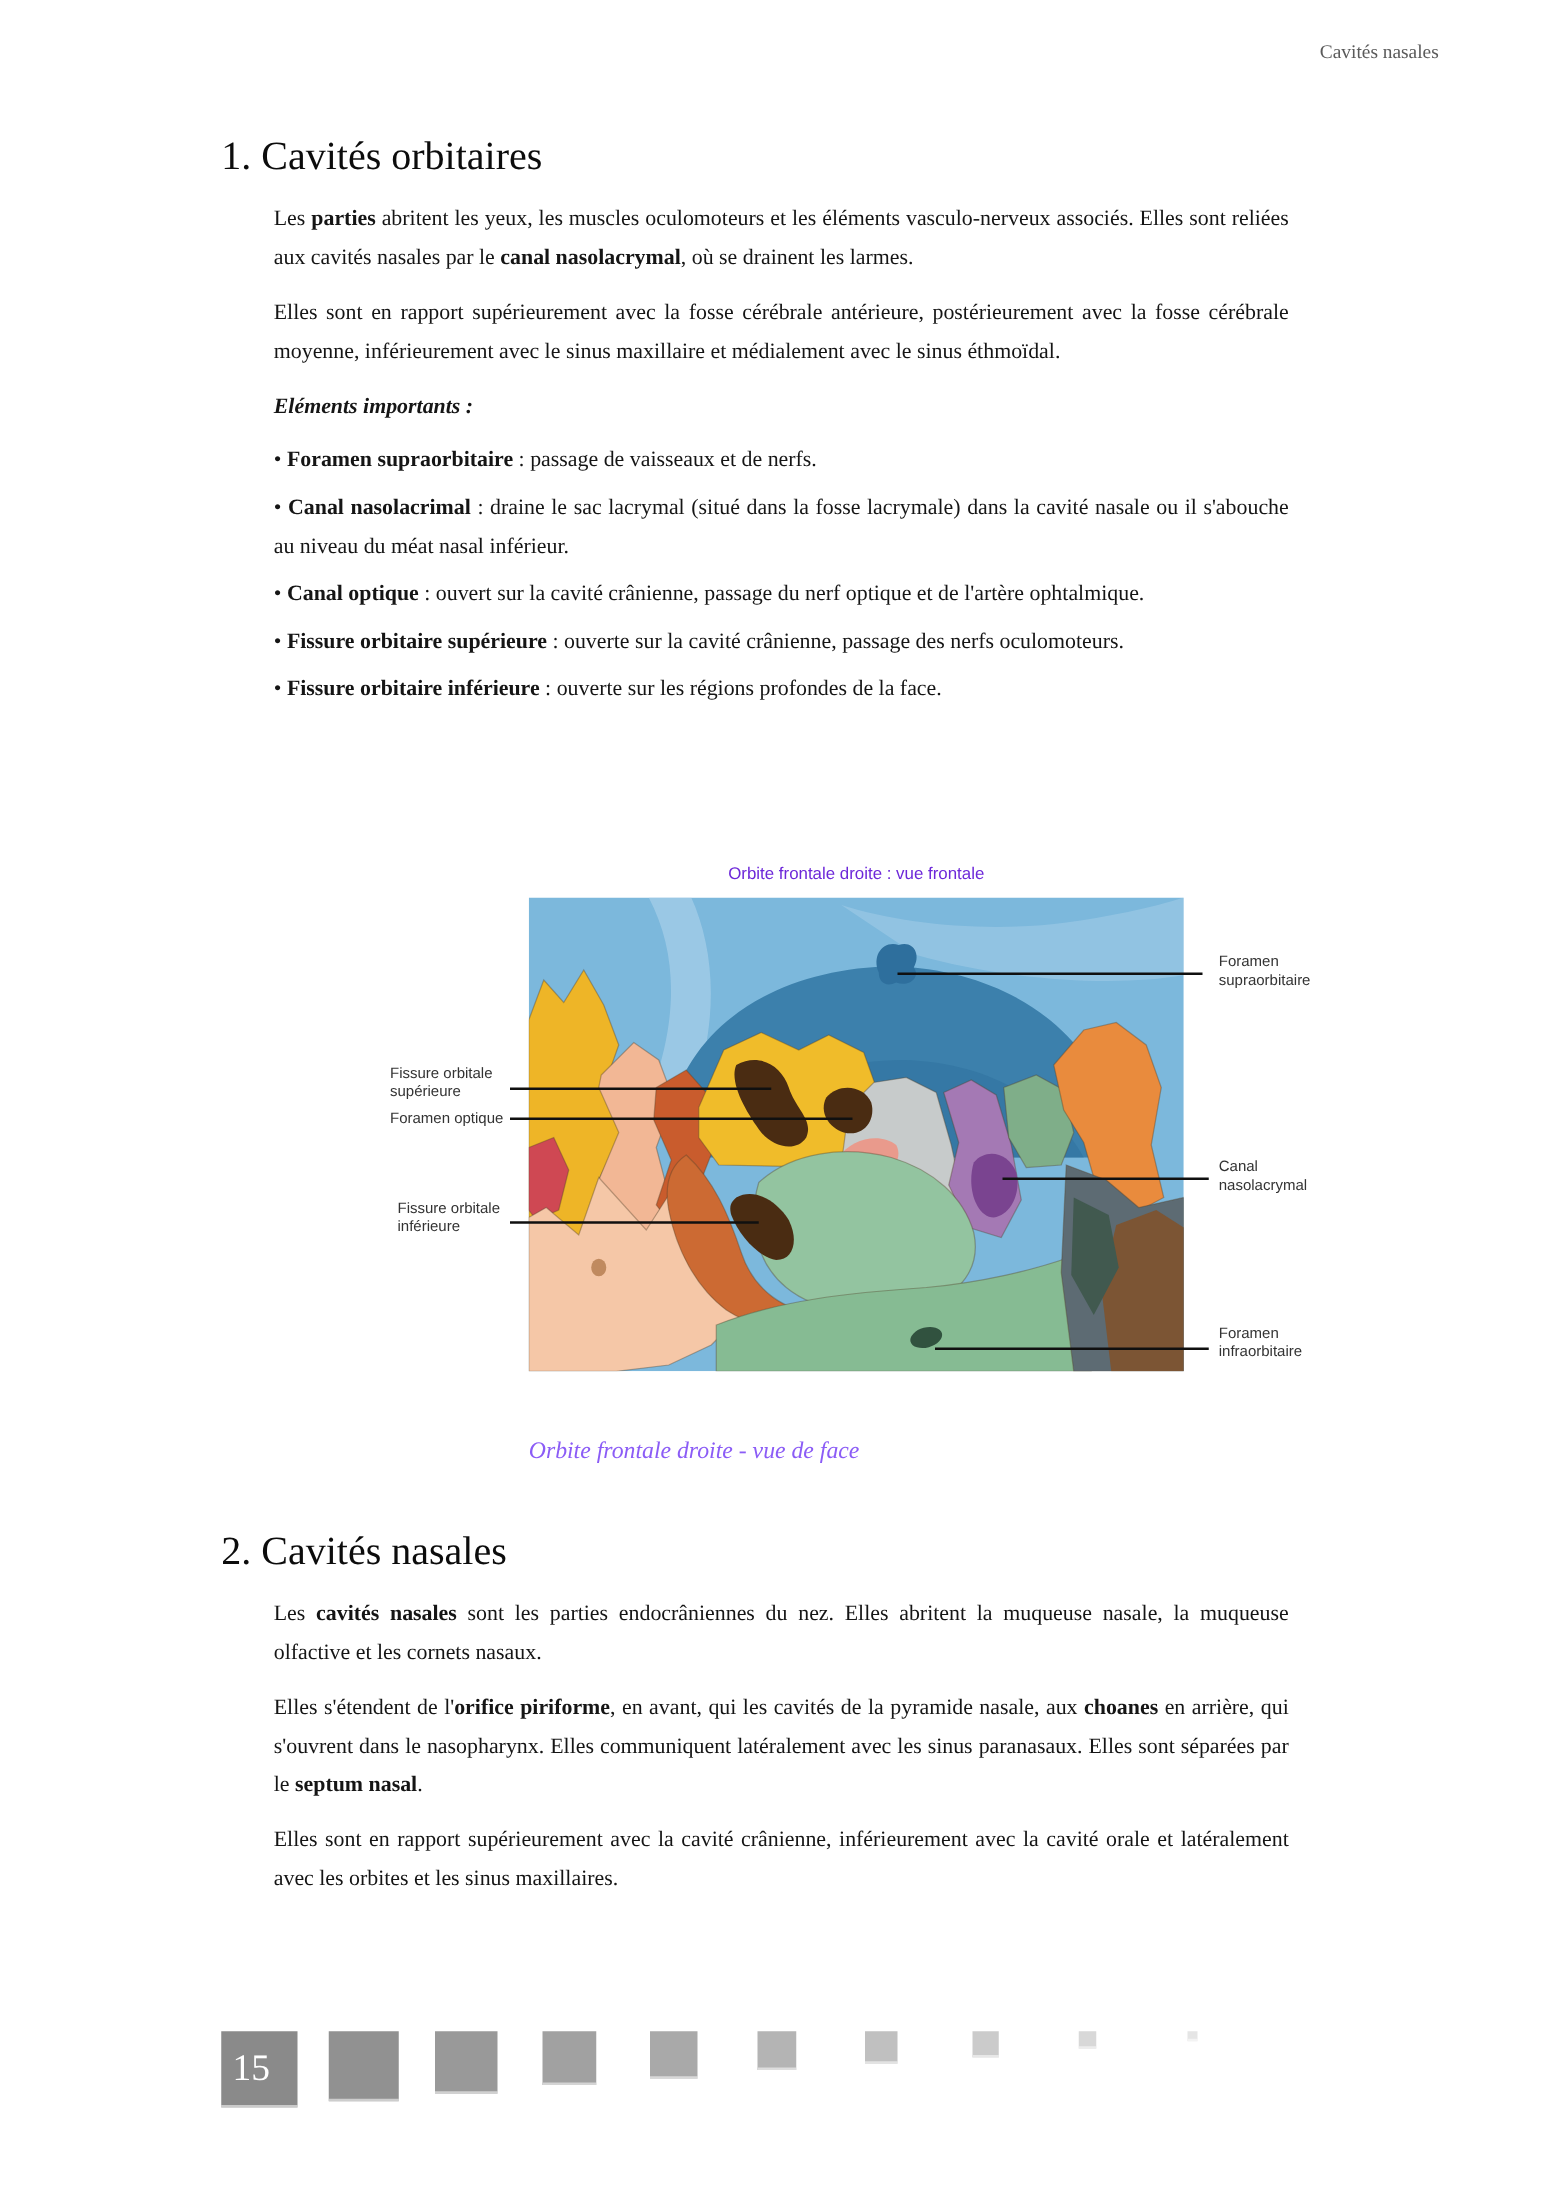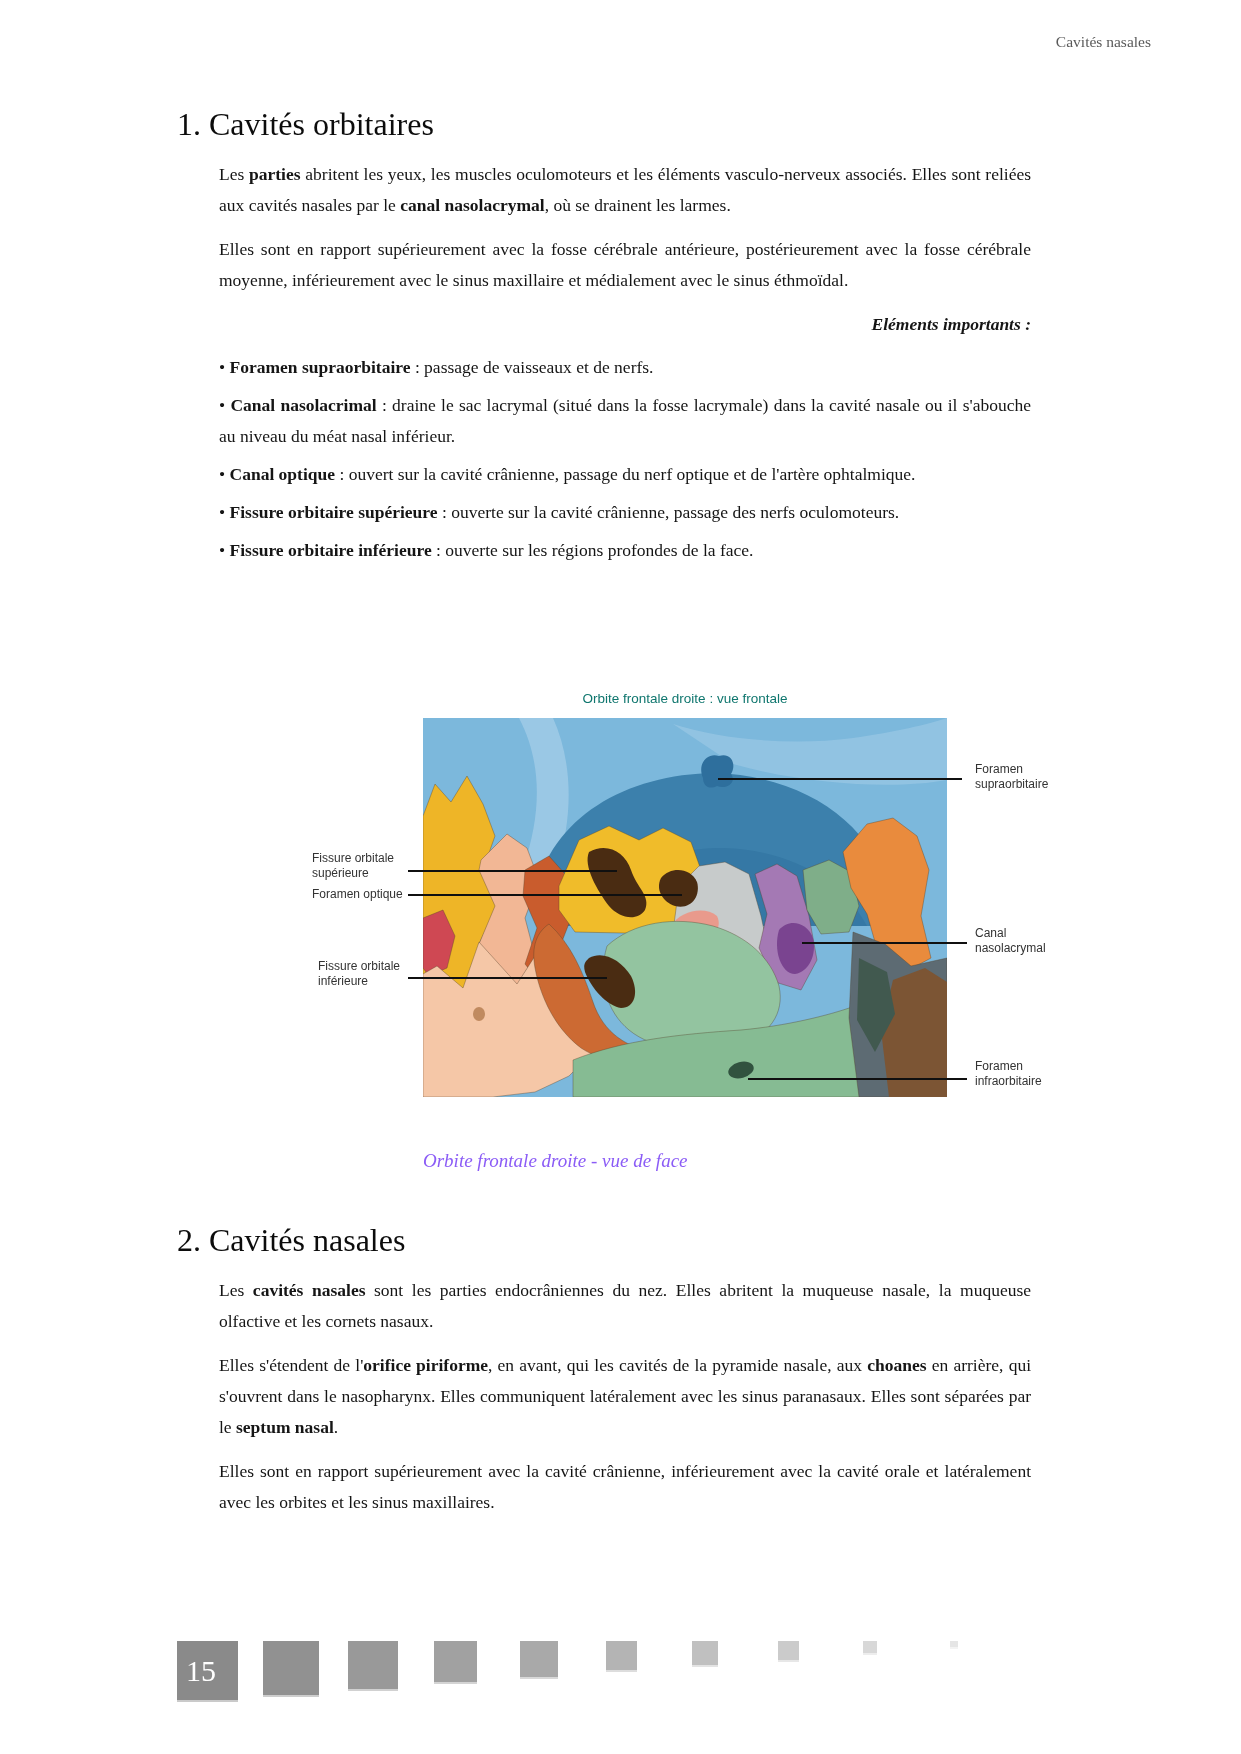--- a/index.html
+++ b/index.html
@@ -7,27 +7,27 @@
        font-family:"Liberation Serif",serif;color:#151515;}
 
   .running-header{position:absolute;top:33px;right:90px;font-size:15.5px;color:#5a5a5a;}
 
   .content{position:absolute;left:177px;width:854px;}
   #section1{top:106px;}
   #section2{top:1222px;}
 
   h1{margin:0 0 17px 0;font-size:32px;line-height:36px;font-weight:normal;color:#0c0c0c;}
   .content p{margin:0 0 13px 42px;font-size:17.5px;line-height:31px;text-align:justify;}
-  .content p.elements{font-weight:bold;font-style:italic;text-align:right;margin-bottom:12px;}
+  .content p.elements{font-weight:bold;font-style:italic;text-align:left;margin-bottom:12px;}
   .content p.bullet{margin-bottom:7px;}
   .content b{font-weight:bold;}
 
   
   .figure-title{position:absolute;left:423px;top:691px;width:524px;text-align:center;
-    font-family:"Liberation Sans",sans-serif;font-size:13.5px;color:#0f766e;}
+    font-family:"Liberation Sans",sans-serif;font-size:13.5px;color:#6d28d9;}
   #painting{position:absolute;left:423px;top:718px;width:524px;height:379px;}
   #painting path.edge{stroke:#55422a;stroke-opacity:.38;stroke-width:1;}
 
   .lead{position:absolute;height:2px;background:#101010;}
   #ln-fso{left:718px;top:778px;width:244px;}
   #ln-fos{left:408px;top:870px;width:209px;}
   #ln-fo {left:408px;top:894px;width:274px;}
   #ln-foi{left:408px;top:977px;width:199px;}
   #ln-cn {left:802px;top:942px;width:165px;}
   #ln-fi {left:748px;top:1078px;width:219px;}
@@ -39,21 +39,21 @@
   #lbl-fo {left:312px;top:887px;width:130px;}
   #lbl-foi{left:318px;top:959px;width:94px;}
   #lbl-cn {left:975px;top:926px;width:94px;}
   #lbl-fi {left:975px;top:1059px;width:86px;}
 
   .figure-caption{position:absolute;left:423px;top:1150px;width:524px;text-align:left;
     font-style:italic;font-size:19px;color:#8b5cf6;}
 
   
   #footer{position:absolute;left:0;top:1625px;width:1241px;height:70px;}
-  .fsq{position:absolute;top:16px;box-shadow:inset 0 -2px 0 rgba(255,255,255,.55);}
+  .fsq{position:absolute;top:0;box-shadow:inset 0 -2px 0 rgba(255,255,255,.55);}
   .fsq span{position:absolute;left:9px;top:50%;transform:translateY(-54%);
     color:#ffffff;font-family:"Liberation Serif",serif;font-size:30px;}
 </style>
 </head>
 <body>
 
 <div class="running-header">Cavités nasales</div>
 
 <div class="content" id="section1">
   <h1>1. Cavités orbitaires</h1>

